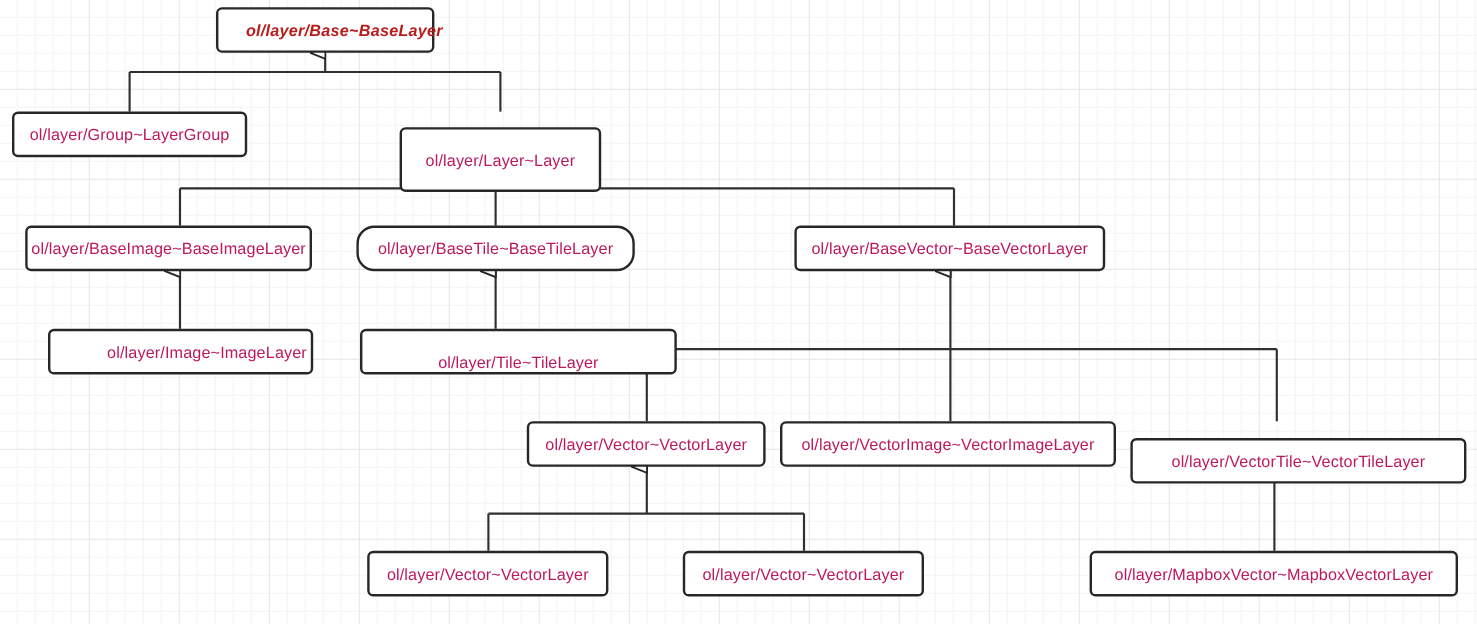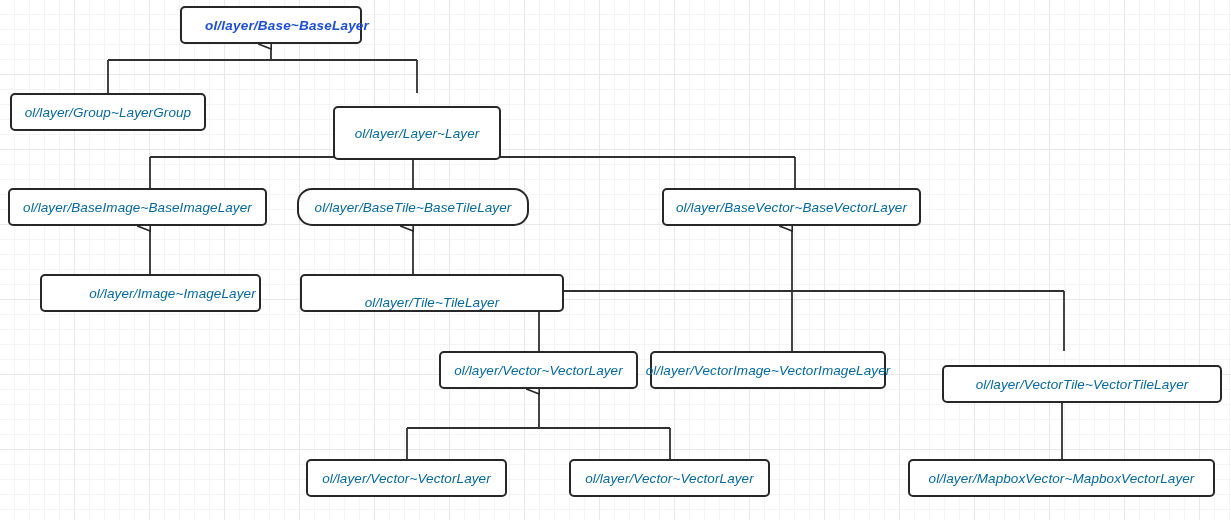--- a/index.html
+++ b/index.html
@@ -39,32 +39,31 @@
   }
   .uml-node {
     position: absolute;
     box-sizing: border-box;
     background: #ffffff;
     border: 2px solid #272727;
     border-radius: 5px;
     display: flex;
     align-items: center;
     justify-content: center;
-    color: #0369a1;
+    color: #be185d;
     font-size: 13.5px;
     font-weight: 400;
     letter-spacing: 0.1px;
     white-space: nowrap;
     z-index: 2;
-    font-style: italic;
   }
   .uml-node.abstract {
     font-style: italic;
     font-weight: bold;
-    color: #1d4ed8;
+    color: #b91c1c;
     letter-spacing: 0.2px;
     padding-left: 32px;
   }
 </style>
 </head>
 <body>
 
 <div id="canvas">
 
   <svg id="edge-layer" viewBox="0 0 1231 520" width="1231" height="520" xmlns="http://www.w3.org/2000/svg">
@@ -110,39 +109,39 @@
   <div id="node-container">
       <div class="uml-node abstract" style="left: 180px; top: 6px; width: 182px; height: 38px;">
         <span>ol/layer/Base~BaseLayer</span>
       </div>
       <div class="uml-node" style="left: 10px; top: 93px; width: 196px; height: 38px;">
         <span>ol/layer/Group~LayerGroup</span>
       </div>
       <div class="uml-node" style="left: 333px; top: 106px; width: 168px; height: 54px; align-items: center;">
         <span>ol/layer/Layer~Layer</span>
       </div>
-      <div class="uml-node" style="left: 8px; top: 188px; width: 259px; height: 38px; align-items: center;">
+      <div class="uml-node" style="left: 21px; top: 188px; width: 239px; height: 38px; align-items: center;">
         <span>ol/layer/BaseImage~BaseImageLayer</span>
       </div>
       <div class="uml-node" style="left: 297px; top: 188px; width: 232px; height: 38px; border-radius: 15px;">
         <span>ol/layer/BaseTile~BaseTileLayer</span>
       </div>
       <div class="uml-node" style="left: 662px; top: 188px; width: 259px; height: 38px;">
         <span>ol/layer/BaseVector~BaseVectorLayer</span>
       </div>
       <div class="uml-node" style="left: 40px; top: 274px; width: 221px; height: 38px; padding-left: 44px;">
         <span>ol/layer/Image~ImageLayer</span>
       </div>
       <div class="uml-node" style="left: 300px; top: 274px; width: 264px; height: 38px; align-items: flex-end;">
         <span>ol/layer/Tile~TileLayer</span>
       </div>
       <div class="uml-node" style="left: 439px; top: 351px; width: 199px; height: 38px;">
         <span>ol/layer/Vector~VectorLayer</span>
       </div>
-      <div class="uml-node" style="left: 650px; top: 351px; width: 236px; height: 38px;">
+      <div class="uml-node" style="left: 650px; top: 351px; width: 280px; height: 38px;">
         <span>ol/layer/VectorImage~VectorImageLayer</span>
       </div>
       <div class="uml-node" style="left: 942px; top: 365px; width: 280px; height: 38px;">
         <span>ol/layer/VectorTile~VectorTileLayer</span>
       </div>
       <div class="uml-node" style="left: 306px; top: 459px; width: 201px; height: 38px;">
         <span>ol/layer/Vector~VectorLayer</span>
       </div>
       <div class="uml-node" style="left: 569px; top: 459px; width: 201px; height: 38px;">
         <span>ol/layer/Vector~VectorLayer</span>

